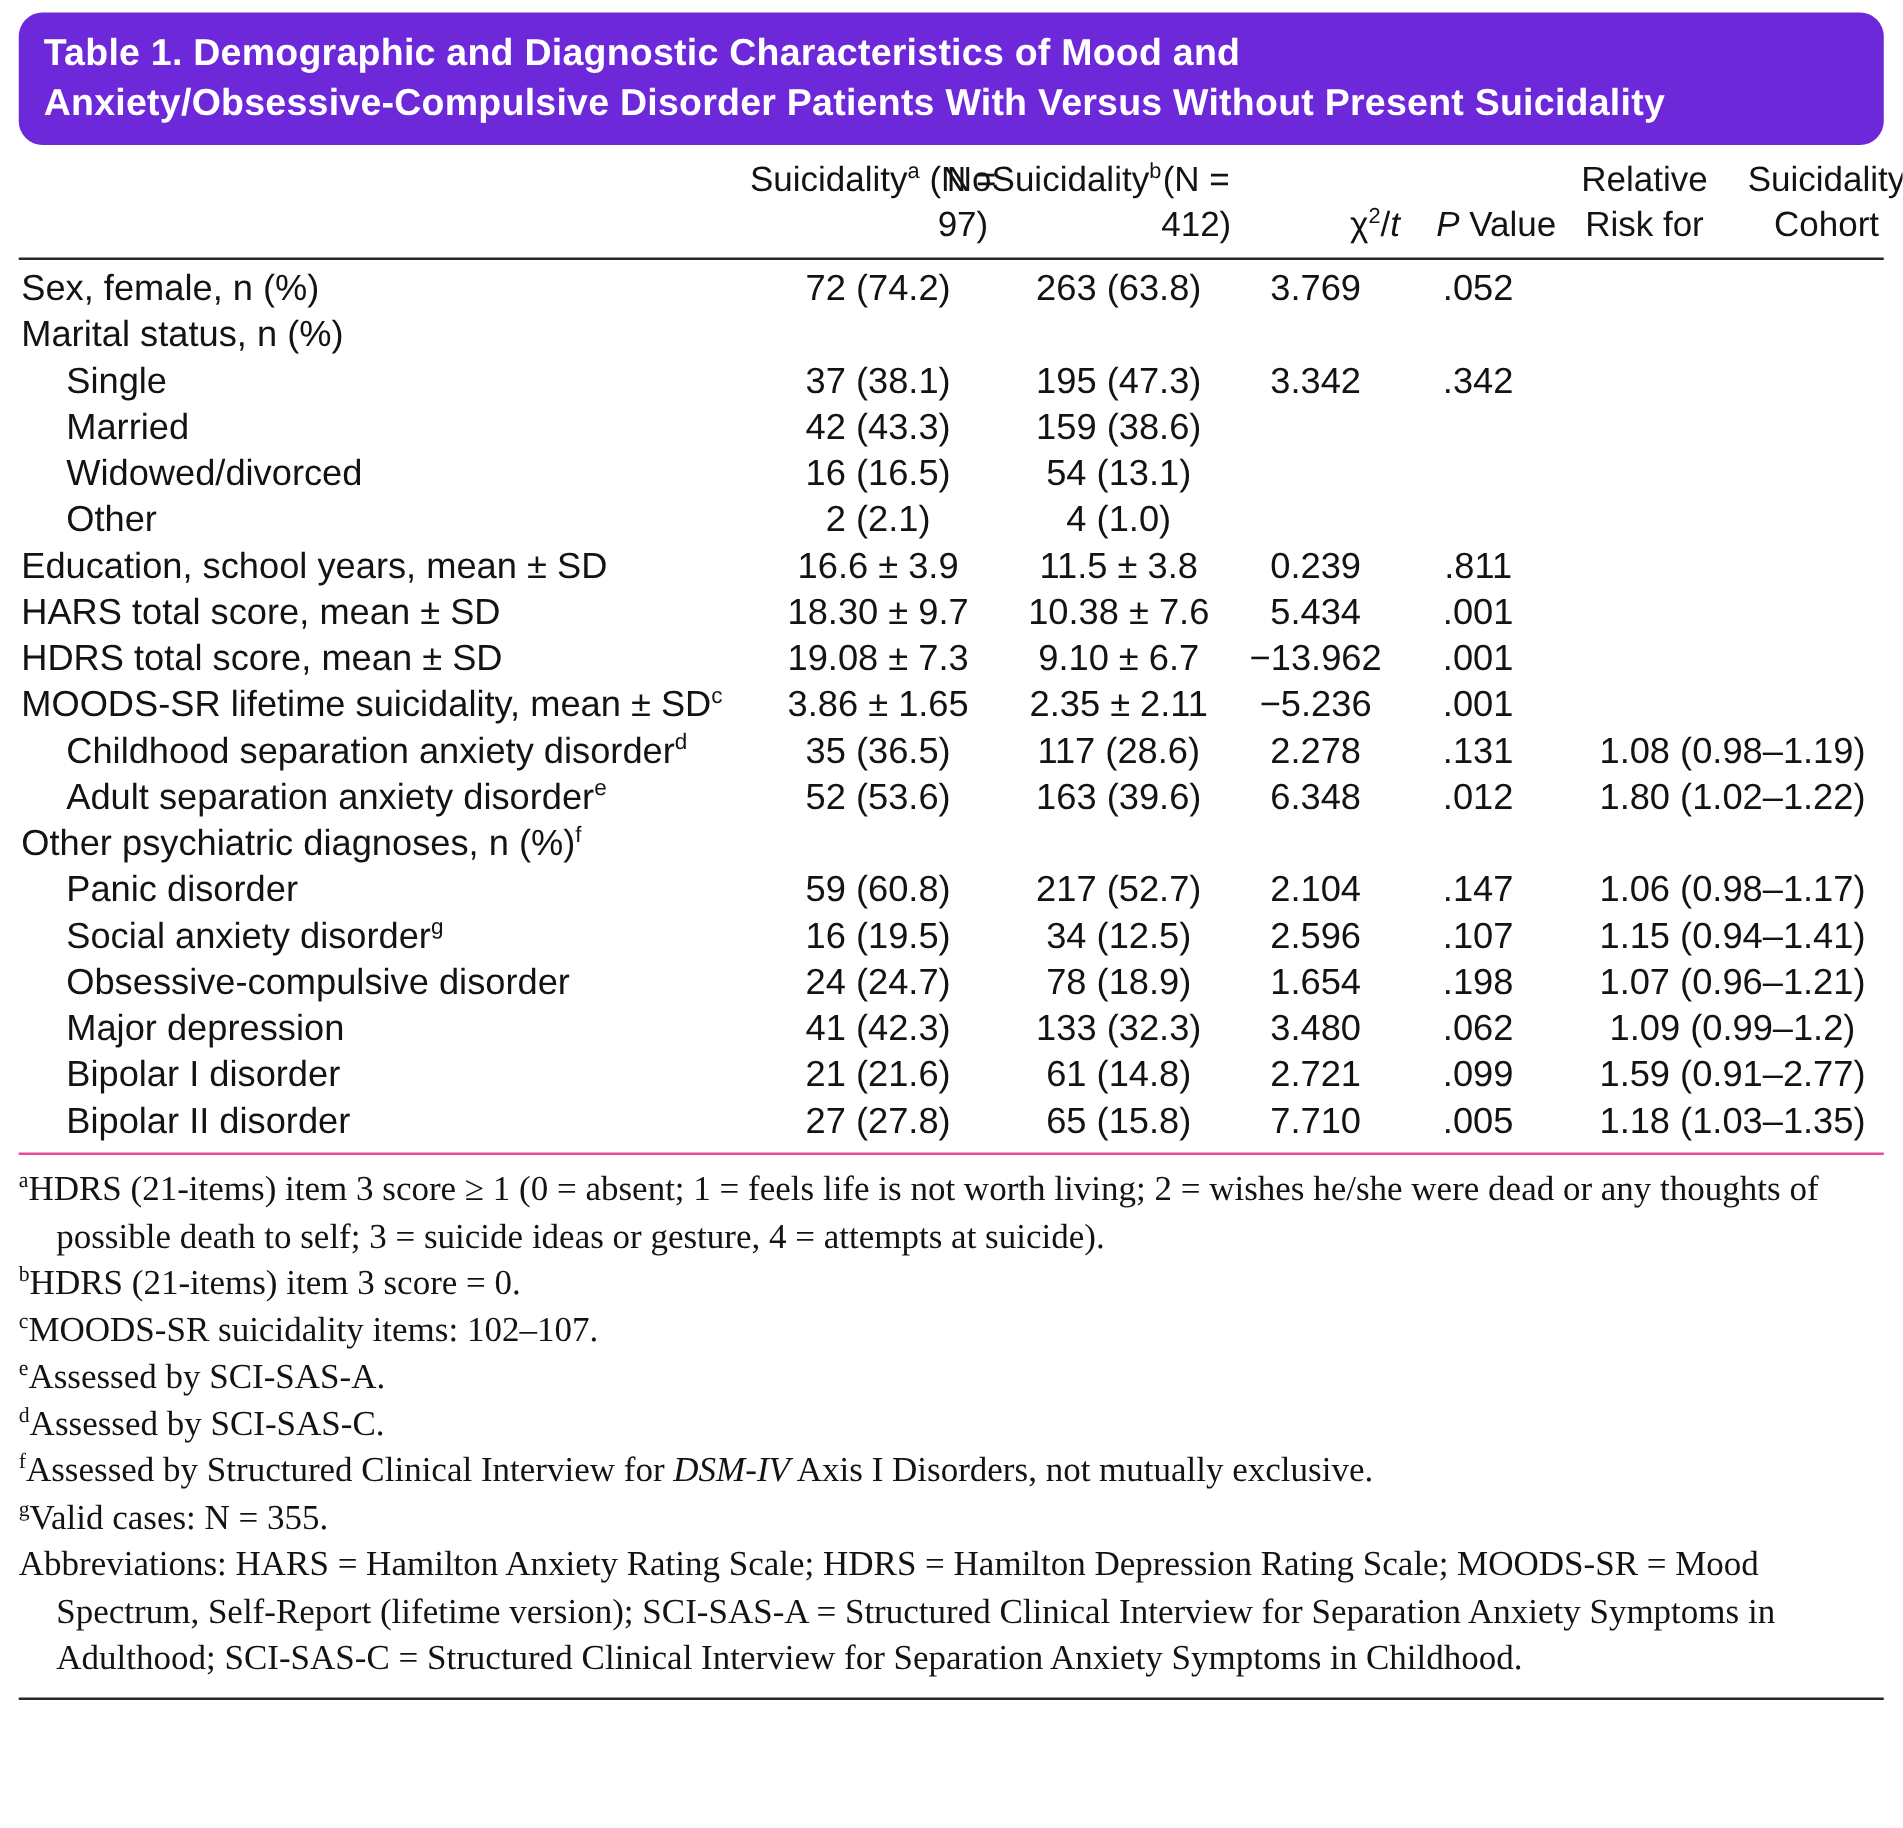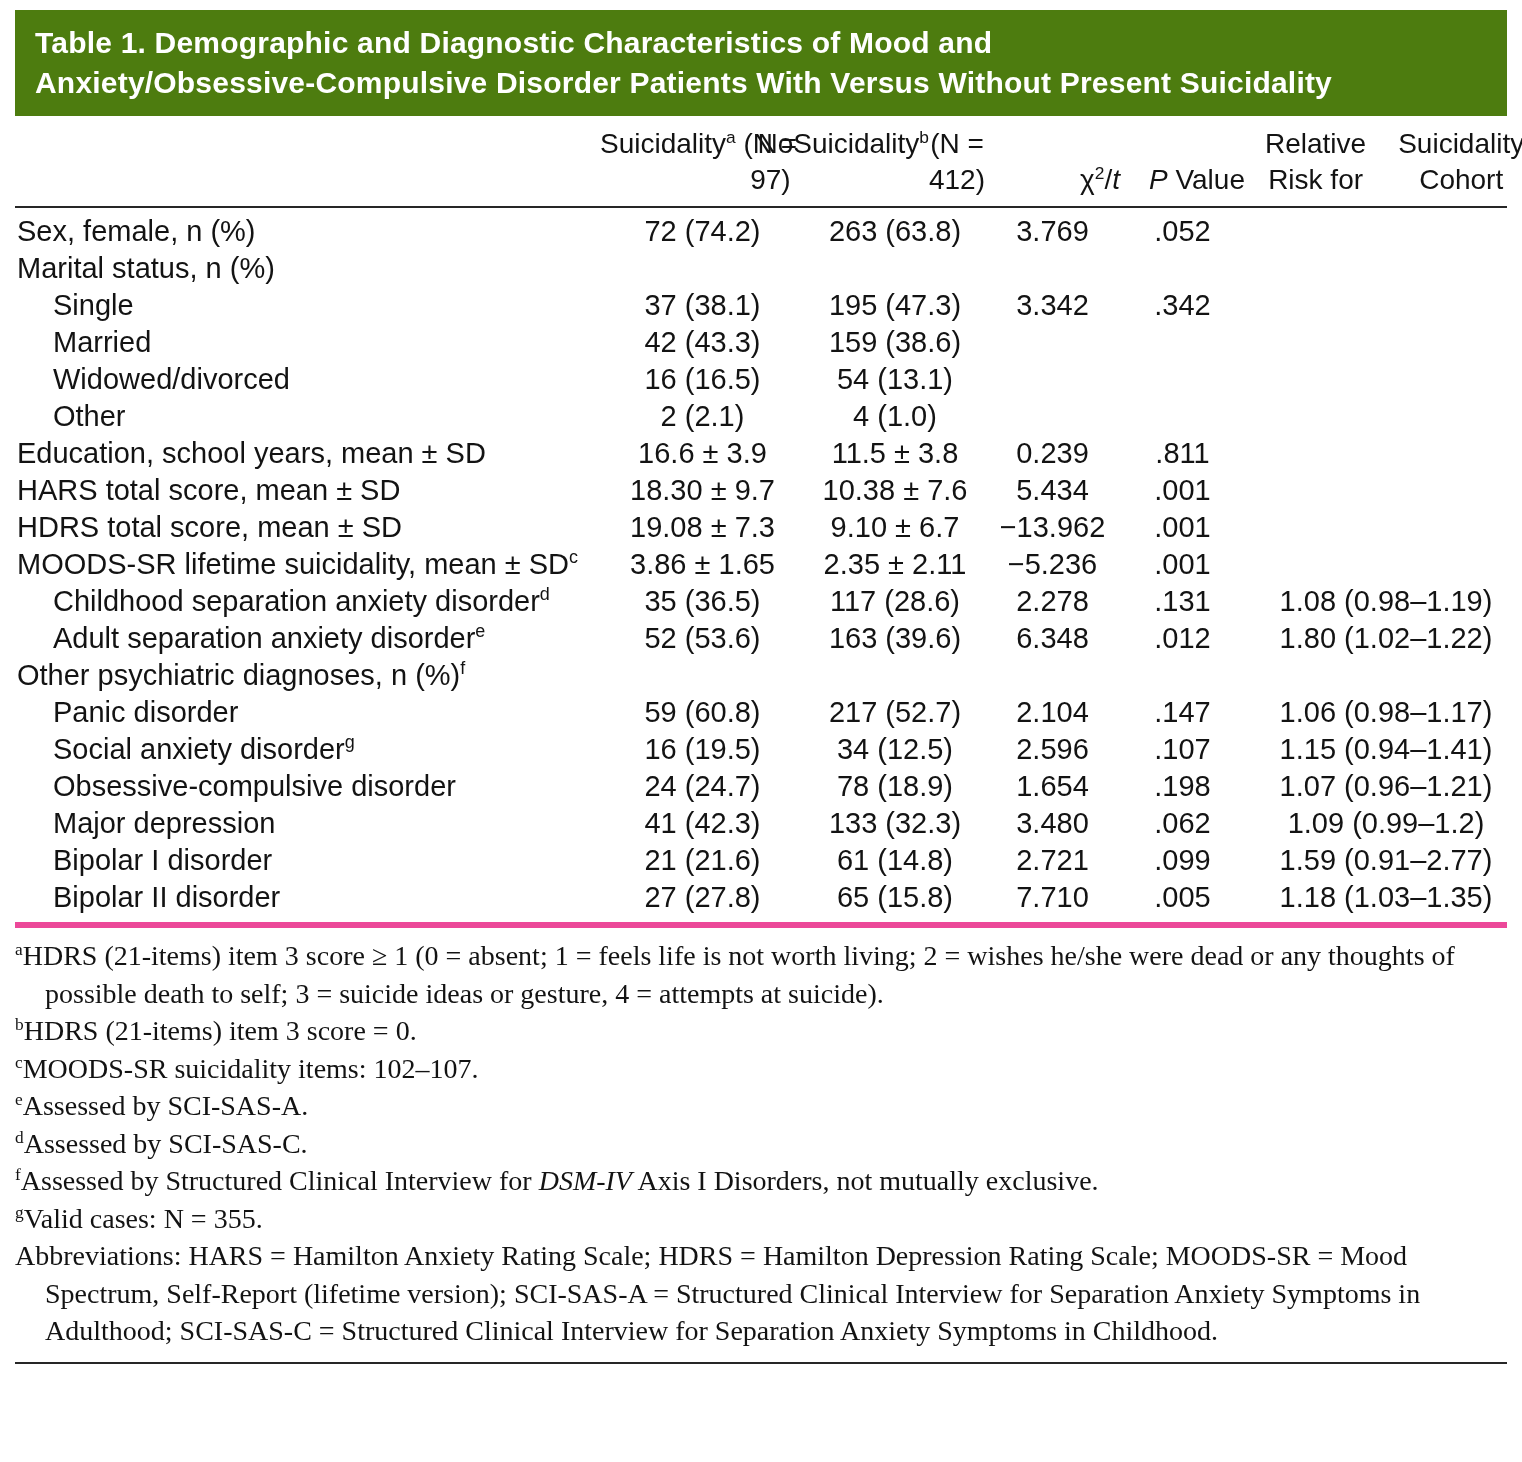--- a/index.html
+++ b/index.html
@@ -41,21 +41,21 @@
     justify-content: flex-end;
     text-align: center;
   }
   .hcell.c0 { align-items: flex-start; }
   .hcell.c5 { padding-left: 20px; gap: 32px; }
 
   .tbody {
     font-size: 29px;
     line-height: 37px;
     padding: 5px 0 6px 0;
-    border-bottom: 6px solid #ec4899;
+    border-bottom: 2px solid #ec4899;
   }
   .cell { white-space: nowrap; }
   .cell.label { padding-left: 2px; }
   .cell.label.indent { padding-left: 38px; }
   .cell.v0, .cell.v1, .cell.v2, .cell.v3, .cell.v4 { text-align: center; }
   .cell.v4 { padding-left: 20px; }
 
   .footnotes {
     font-size: 28px;
     line-height: 37.5px;
@@ -65,21 +65,21 @@
   }
   .footnote { padding-left: 30px; text-indent: -30px; }
 
   sup { font-size: 0.62em; vertical-align: super; line-height: 0; }
   .it { font-style: italic; }
 </style>
 </head>
 <body>
 
 <div class="page">
-  <div class="title-bar" style="background: #4d7c0f; color: rgb(255, 255, 255);">
+  <div class="title-bar" style="background: #6d28d9; color: rgb(255, 255, 255); border-radius: 19px;">
     <div class="title-line">Table 1. Demographic and Diagnostic Characteristics of Mood and</div>
     <div class="title-line">Anxiety/Obsessive-Compulsive Disorder Patients With Versus Without Present Suicidality</div>
   </div>
 
   <div class="thead grid-row">
       <div class="hcell c0"></div>
       <div class="hcell c1">
         <div><span>Suicidality</span><sup>a</sup></div>
         <div><span>(N = 97)</span></div>
       </div>

